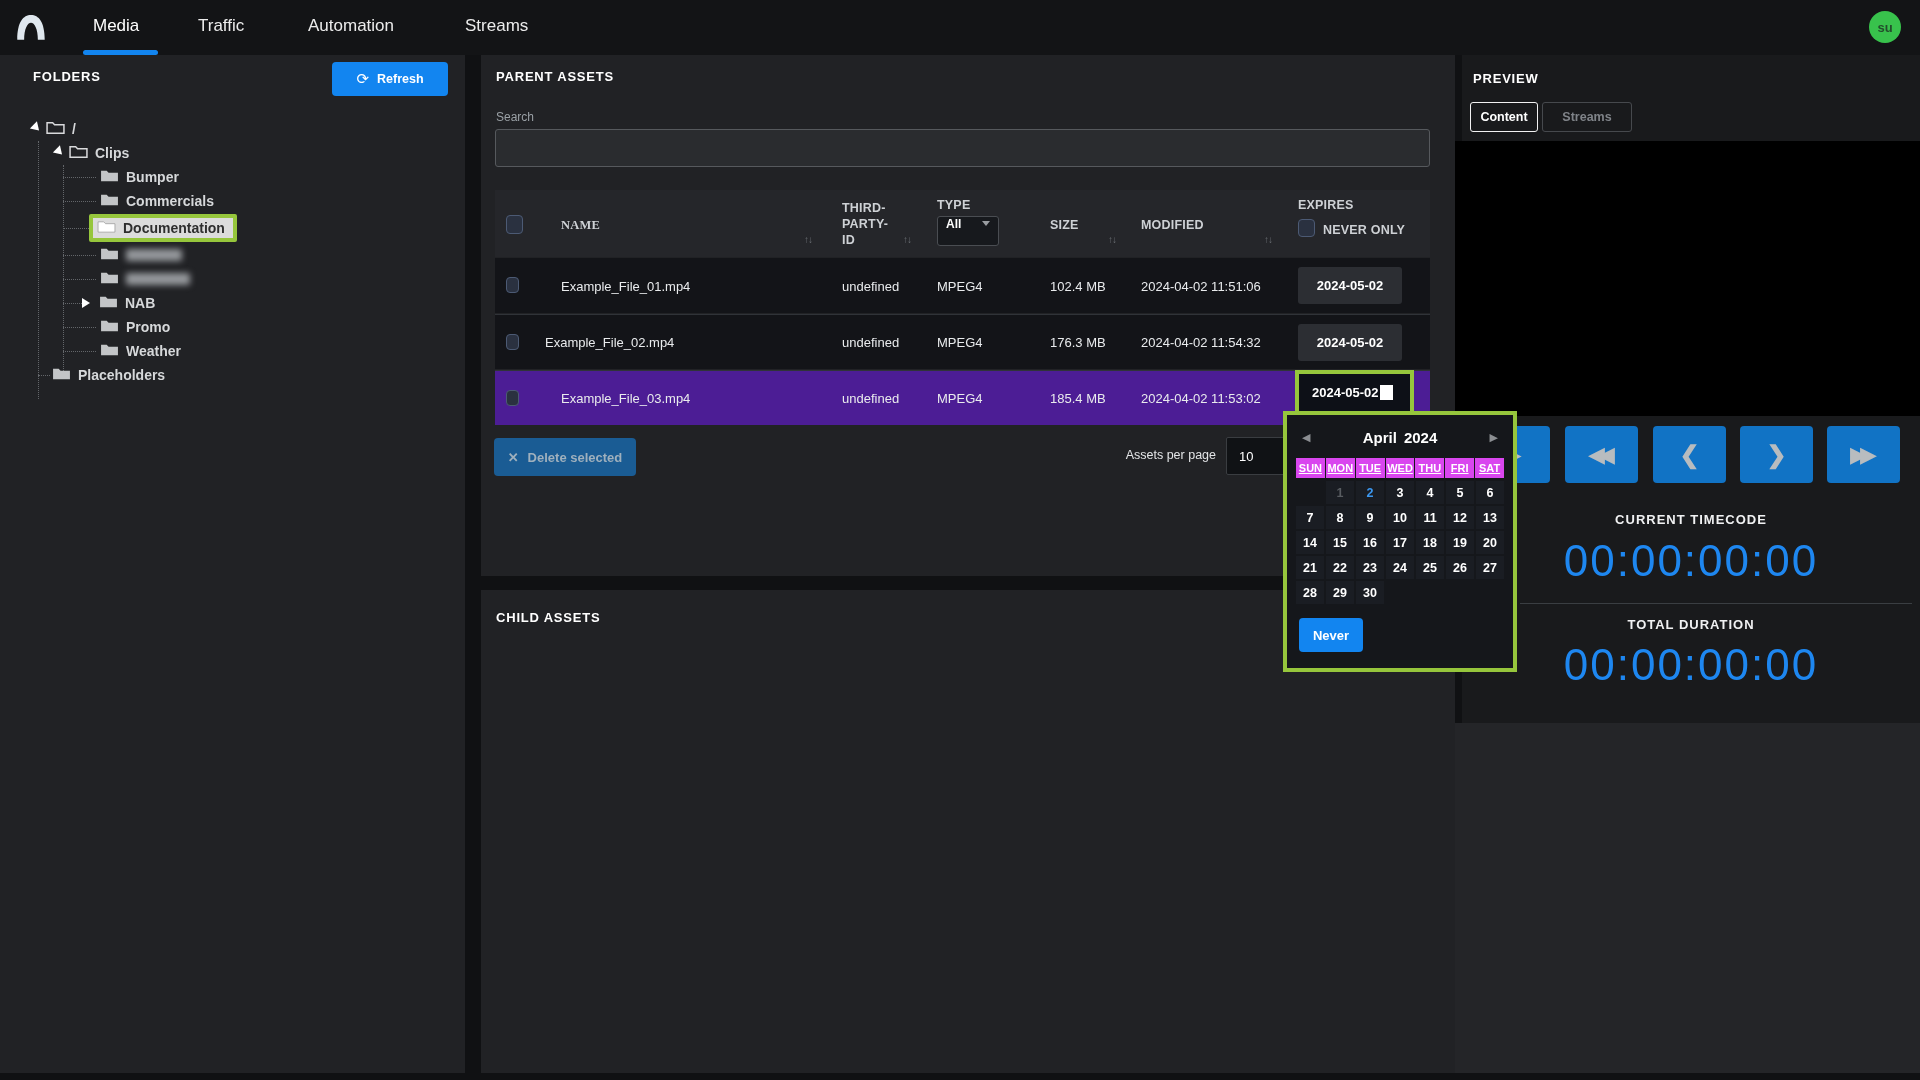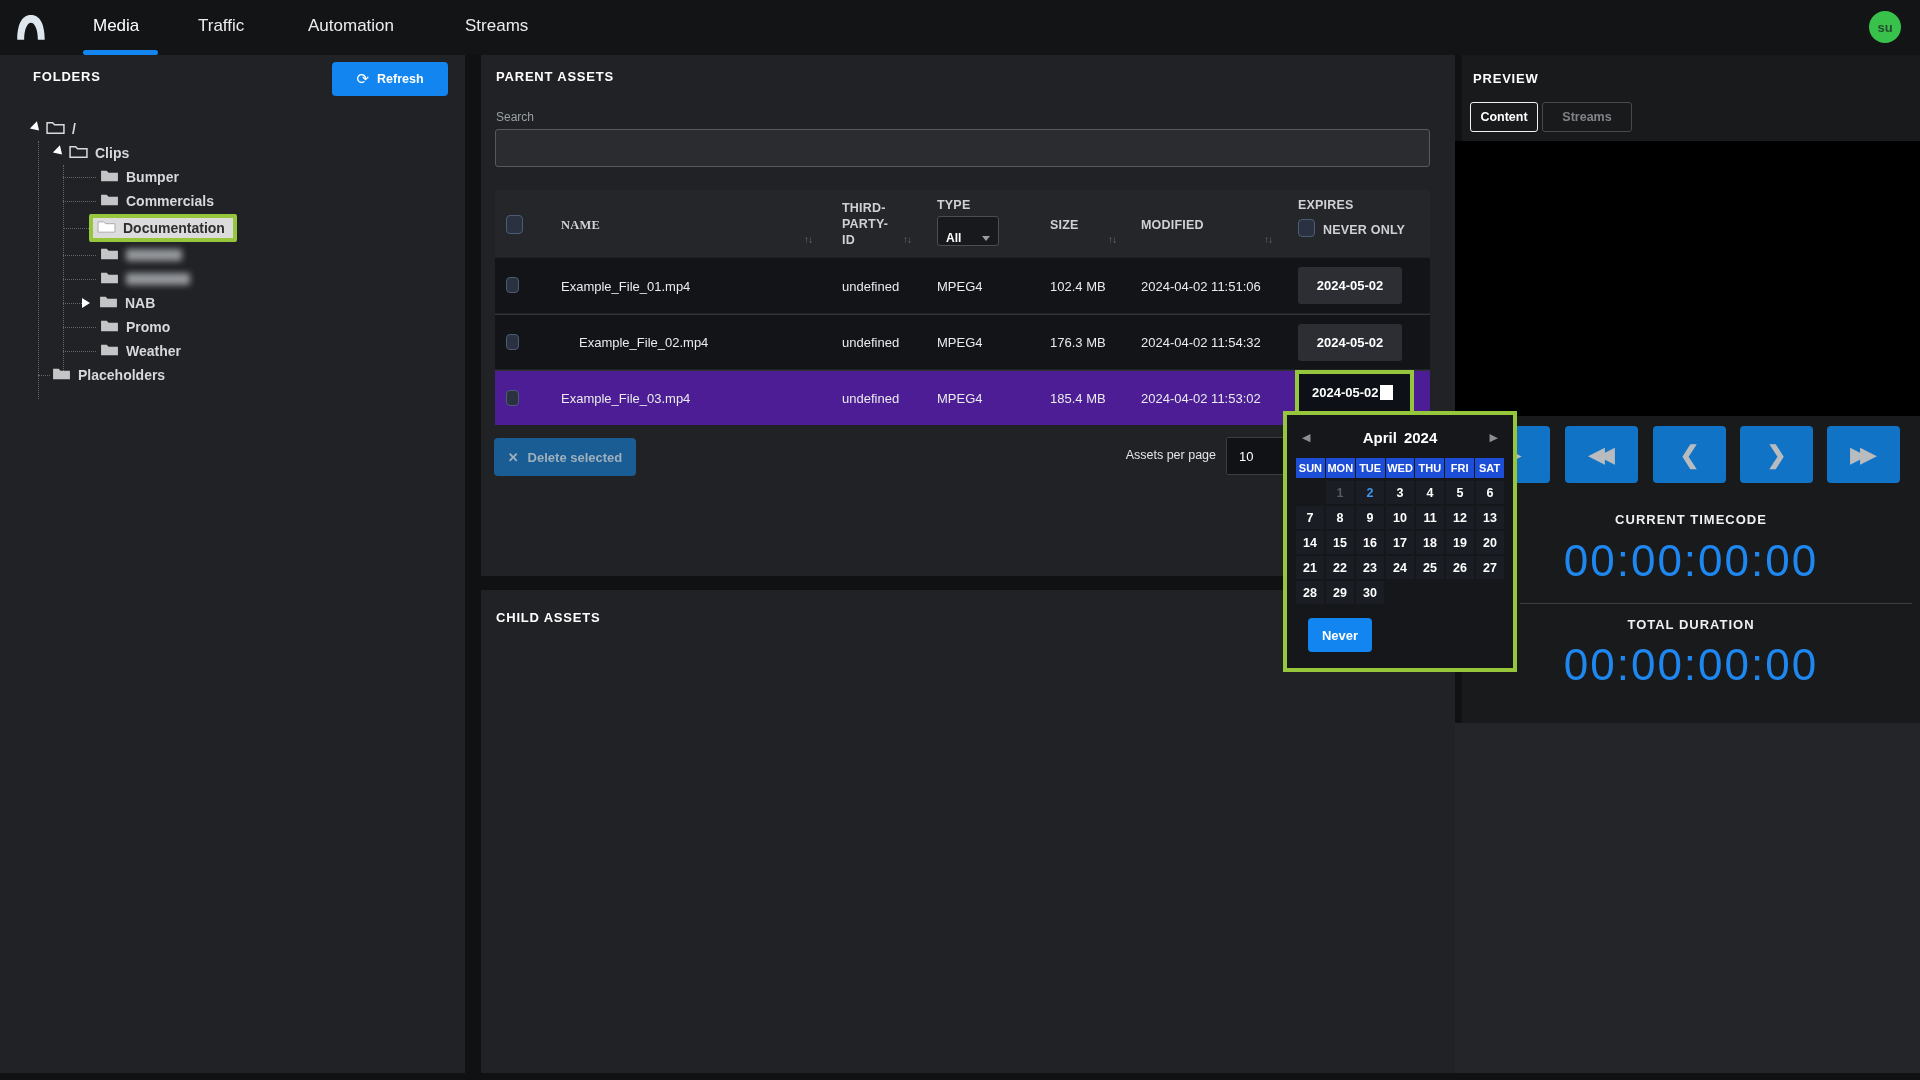--- a/index.html
+++ b/index.html
@@ -52,21 +52,21 @@
   .search-input { position:absolute; left:14px; top:74px; width:935px; height:38px;
                   background:#2a2c2f; border:1px solid #56595d; border-radius:3px;
                   color:#fff; font-size:13px; padding:0 10px; outline:none; font-family:inherit; }
 
   .thead { position:absolute; left:14px; top:135px; width:935px; height:67px; background:#25262a; }
   .hcell { position:absolute; font-size:12.5px; font-weight:bold; color:#ced1d5; letter-spacing:.2px; }
   .sort { position:absolute; font-size:10px; color:#6b6f74; letter-spacing:-1px; }
   .cbx { background:#2a3140; border:1px solid #4c5a74; border-radius:4px; cursor:pointer; }
   .type-select { position:absolute; left:442px; top:26px; width:62px; height:30px; background:#17191d;
                  border:1px solid #4a4d52; border-radius:3px; color:#fff; font-size:12px; font-weight:bold;
-                 display:flex; align-items:flex-end; justify-content:space-between; padding:0 8px; cursor:pointer; }
+                 display:flex; align-items:flex-start; justify-content:space-between; padding:0 8px; cursor:pointer; }
   .caret { width:0; height:0; border:4px solid transparent; border-top:5px solid #9a9da1; margin-top:4px; }
 
   .trow { position:absolute; left:14px; width:935px; height:55px; background:#131418;padding-left:28px; }
   .trow + .trow { border-top:1px solid #303338; }
   .tcell { position:absolute; top:50%; transform:translateY(-50%); font-size:13px; color:#e9ebed; }
   .row-cbx { width:13px; height:16px; }
   .expires-btn { position:absolute; left:803px; top:9px; width:104px; height:37px; background:#2c2e33;
                  border:none; border-radius:3px; color:#fff; font-size:13px; font-weight:bold; cursor:pointer;
                  font-family:inherit; }
   .delete-btn { position:absolute; left:13px; top:383px; width:142px; height:38px; background:#1a5c94;
@@ -108,29 +108,29 @@
   .expires-edit span { font-size:13px; font-weight:bold; color:#fff; padding-left:13px; }
   .cursor-bar { display:inline-block; width:1px; height:15px; background:#fff; margin-left:1px; vertical-align:-3px; }
 
   .calendar { position:absolute; left:1283px; top:411px; width:234px; z-index:90;
               border:4px solid #96c63c; background:#15171b; padding:10px 9px 16px 9px; }
   .cal-nav { display:flex; align-items:center; justify-content:space-between; height:24px; padding:0 6px; }
   .cal-arrow { color:#8b8e92; font-size:11px; cursor:pointer; }
   .cal-month { font-size:15px; font-weight:bold; color:#fff; }
   .cal-month b { margin-left:7px; }
   .cal-headers { display:grid; grid-template-columns:repeat(7,1fr); gap:1px; margin-top:9px; }
-  .cal-headers div { background:#1d4ed8; height:20px; font-size:11px; font-weight:bold; color:#fff;
-                     display:flex; align-items:center; justify-content:center; }
+  .cal-headers div { background:#d946ef; height:20px; font-size:11px; font-weight:bold; color:#fff;
+                     display:flex; align-items:center; justify-content:center;text-decoration:underline; }
   .cal-grid { display:grid; grid-template-columns:repeat(7,1fr); gap:2px; margin-top:3px; }
   .cal-day { height:23px; background:#1a1d23; font-size:12.5px; font-weight:bold; color:#fff;
              display:flex; align-items:center; justify-content:center; cursor:pointer; }
   .cal-day.empty { background:transparent; cursor:default; }
   .cal-day.muted { color:#585c61; }
   .cal-day.selected { color:#3b97f0; }
-  .never-btn { margin-top:14px; margin-left:12px; width:64px; height:34px; font-size:13px; }
+  .never-btn { margin-top:14px; margin-left:3px; width:64px; height:34px; font-size:13px; }
 </style>
 </head>
 <body>
 
 <div id="app">
 
   <div class="nav">
     <span class="logo">
       <svg width="36" height="38" viewBox="0 0 42 42">
         <path d="M5 36 C5 15 12 7 21 7 C30 7 37 15 37 36 L29 36 C29 23 25 16 21 16 C17 16 13 23 13 36 Z" fill="#dfe7ee"></path>
@@ -291,21 +291,21 @@
       <span class="cbx row-cbx" style="position:absolute;left:11px;top:19px;"></span>
       <span class="tcell" style="left:66px">Example_File_01.mp4</span>
       <span class="tcell" style="left:347px">undefined</span>
       <span class="tcell" style="left:442px">MPEG4</span>
       <span class="tcell" style="left:555px">102.4 MB</span>
       <span class="tcell" style="left:646px">2024-04-02 11:51:06</span>
       <button class="expires-btn">2024-05-02</button>
     </div>
     <div class="trow" style="top:259px">
       <span class="cbx row-cbx" style="position:absolute;left:11px;top:19px;"></span>
-      <span class="tcell" style="left:84px">Example_File_02.mp4</span>
+      <span class="tcell" style="left:50px">Example_File_02.mp4</span>
       <span class="tcell" style="left:347px">undefined</span>
       <span class="tcell" style="left:442px">MPEG4</span>
       <span class="tcell" style="left:555px">176.3 MB</span>
       <span class="tcell" style="left:646px">2024-04-02 11:54:32</span>
       <button class="expires-btn">2024-05-02</button>
     </div>
     <div class="trow" style="top:315px;background:#4c1d95">
       <span class="cbx row-cbx" style="position:absolute;left:11px;top:19px;"></span>
       <span class="tcell" style="left:66px">Example_File_03.mp4</span>
       <span class="tcell" style="left:347px">undefined</span>

